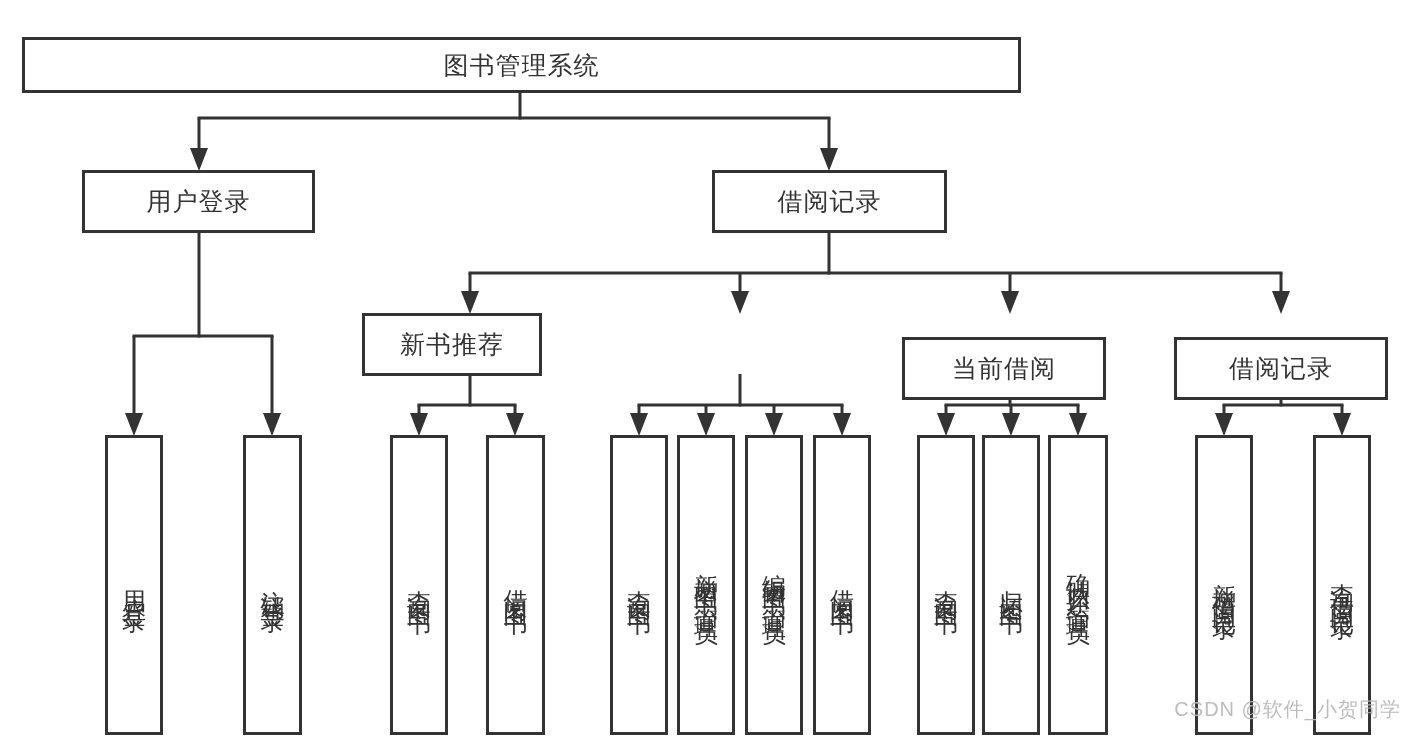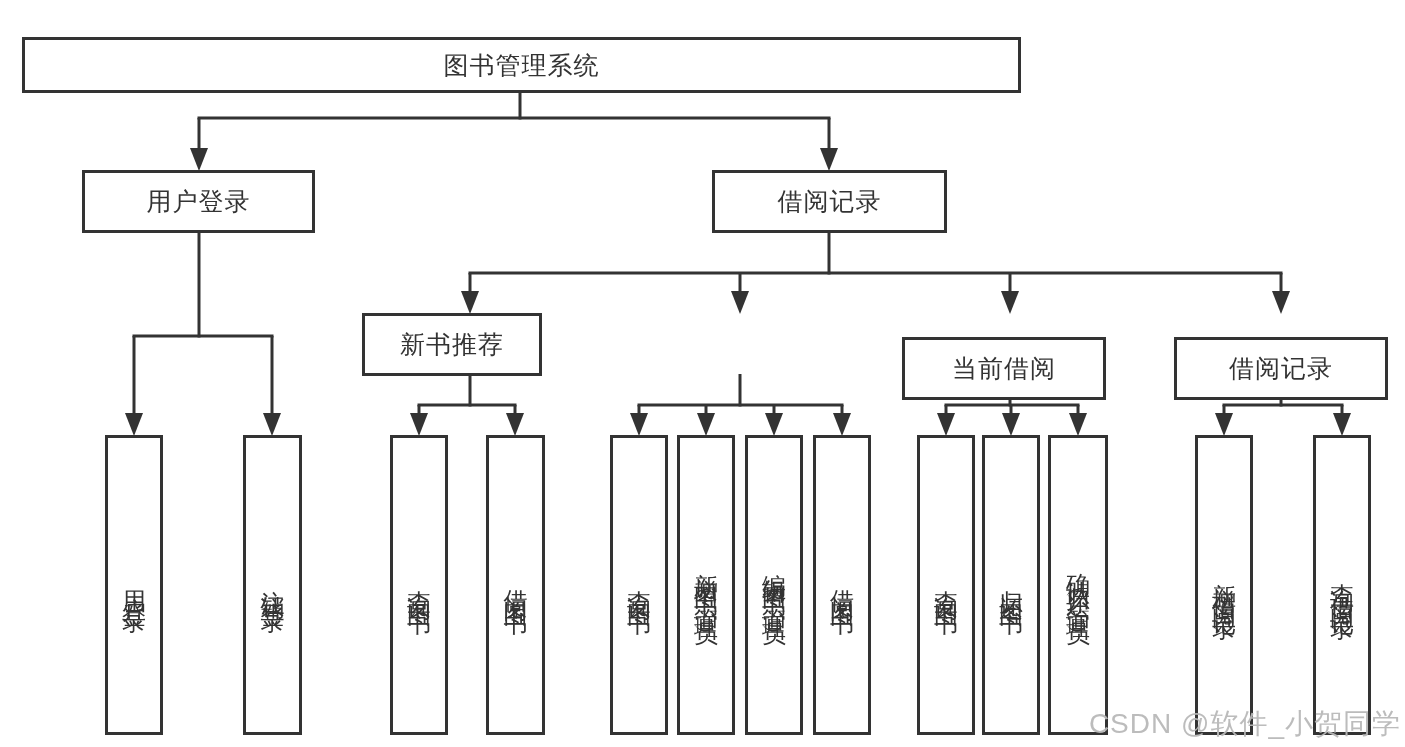--- a/index.html
+++ b/index.html
@@ -15,22 +15,22 @@
   .node .hlabel{font-size:25px;letter-spacing:1px;white-space:nowrap;}
   .leaf{
     position:absolute;top:435px;height:300px;box-sizing:border-box;border:3px solid #333333;
     background:#ffffff;display:flex;align-items:center;justify-content:center;z-index:1;
   }
   .leaf .vlabel{
     writing-mode:vertical-rl;text-orientation:mixed;
     font-size:24px;line-height:1.0;letter-spacing:7px;white-space:nowrap;
   }
   .watermark{
-    position:absolute;right:4px;bottom:4px;z-index:2;
-    font-size:28px;letter-spacing:1px;color:rgba(184,184,184,0.95);white-space:nowrap;
+    position:absolute;right:4px;bottom:24px;z-index:2;
+    font-size:20px;letter-spacing:1px;color:rgba(184,184,184,0.95);white-space:nowrap;
   }
 </style>
 </head>
 <body>
 
 <div class="canvas">
 
   <svg class="wires" width="1405" height="747" viewBox="0 0 1405 747" aria-hidden="true">
     <g stroke="#333333" stroke-width="3" fill="none">
 

